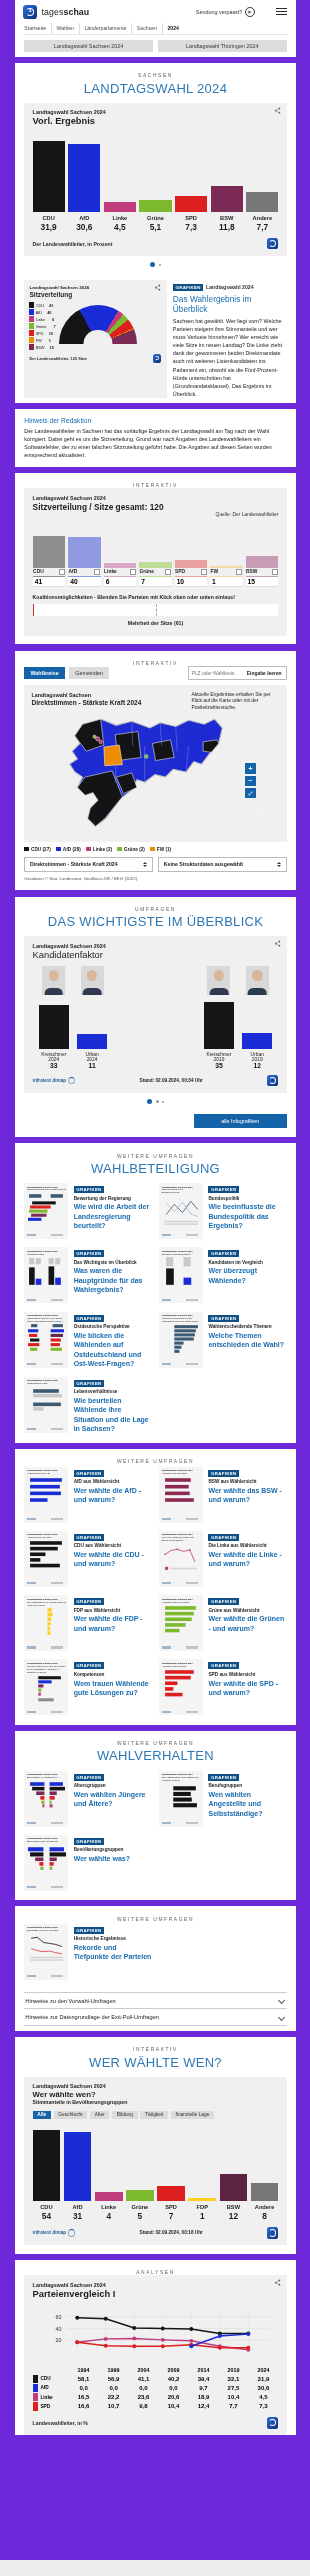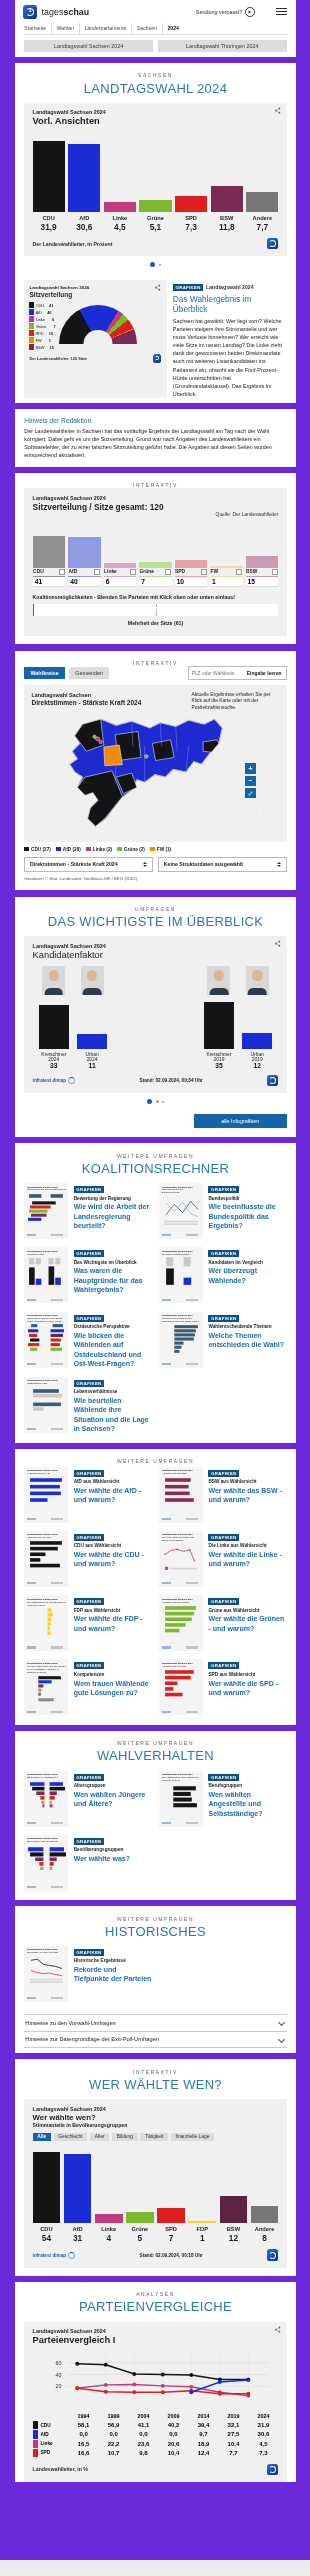--- a/index.html
+++ b/index.html
@@ -189,21 +189,21 @@
     <div class="bigt">LANDTAGSWAHL 2024</div>
 
     <div class="gcard">
       <svg class="share" viewBox="0 0 24 24">
           <circle cx="18" cy="5" r="3" fill="#666"></circle>
           <circle cx="6" cy="12" r="3" fill="#666"></circle>
           <circle cx="18" cy="19" r="3" fill="#666"></circle>
           <path d="M6 12L18 5M6 12l12 7" stroke="#666" stroke-width="1.6" fill="none"></path>
         </svg>
       <div class="pre">Landtagswahl Sachsen 2024</div>
-      <div class="h2x">Vorl. Ansichten</div>
+      <div class="h2x">Vorl. Ergebnis</div>
       <div class="vchart">
         <div class="vb">
             <div class="bar" style="height:71px;background:#151518"></div>
           </div>
         <div class="vb">
             <div class="bar" style="height:68px;background:#1a2cd6"></div>
           </div>
         <div class="vb">
             <div class="bar" style="height:9.8px;background:#c13c7c"></div>
           </div>
@@ -549,21 +549,21 @@
       <span class="dot"></span>
       <span class="dot sm"></span>
     </div>
     <div class="btnrow">
         <div class="bluebtn">alle Infografiken</div>
       </div>
   </div>
 
   <div class="block">
     <div class="kick">WEITERE UMFRAGEN</div>
-    <div class="bigt">KOALITIONSRECHNER</div>
+    <div class="bigt">WAHLBETEILIGUNG</div>
     <div class="grid">
       <div class="card">
         <div class="thumb">
             <div class="tp">Landtagswahl Sachsen 2024</div>
             <div class="tc">Zufriedenheit mit der Landesregierung</div>
           <svg width="39" height="32" viewBox="0 0 76 62">
               <rect x="4" y="6" width="24" height="7" fill="#3d5a73"></rect>
               <rect x="46" y="6" width="24" height="7" fill="#3d5a73"></rect>
               <rect x="10" y="20" width="46" height="6" fill="#151518"></rect>
               <rect x="6" y="28" width="40" height="6" fill="#dd1f1f"></rect>
@@ -862,21 +862,20 @@
             </svg>
           <div class="tfoot"></div>
           </div>
         <div class="ctext"><span class="badge">GRAFIKEN</span><div class="ck">Bevölkerungsgruppen</div><h4>Wer wählte was?</h4></div>
       </div>
     </div>
   </div>
 
   <div class="block" style="padding-bottom:5.2px;">
     <div class="kick">WEITERE UMFRAGEN</div>
-    <div class="bigt">HISTORISCHES</div>
     <div class="grid" style="padding-bottom:12.4px;">
       <div class="card">
         <div class="thumb">
             <div class="tp">Landtagswahl Sachsen 2024</div>
             <div class="tc">Ergebnisse von CDU und SPD</div>
           <svg width="39" height="29" viewBox="0 0 76 56">
               <polyline points="8,12 20,10 32,20 44,22 56,24 68,28" fill="none" stroke="#151518" stroke-width="1.6"></polyline>
               <polyline points="8,32 20,36 32,38 44,37 56,40 68,42" fill="none" stroke="#dd1f1f" stroke-width="1.4"></polyline>
               <rect x="6" y="48" width="64" height="3" fill="#d5d5d5"></rect>
               <rect x="6" y="53" width="64" height="3" fill="#d5d5d5"></rect>
@@ -978,21 +977,20 @@
             <i></i>
           </span>
         <span class="stand">Stand: 02.09.2024, 00:18 Uhr</span>
         <span class="tslogo-sm"></span>
       </div>
     </div>
   </div>
 
   <div class="block">
     <div class="kick">ANALYSEN</div>
-    <div class="bigt">PARTEIENVERGLEICHE</div>
     <div class="gcard">
       <svg class="share" viewBox="0 0 24 24">
           <circle cx="18" cy="5" r="3" fill="#666"></circle>
           <circle cx="6" cy="12" r="3" fill="#666"></circle>
           <circle cx="18" cy="19" r="3" fill="#666"></circle>
           <path d="M6 12L18 5M6 12l12 7" stroke="#666" stroke-width="1.6" fill="none"></path>
         </svg>
       <div class="pre">Landtagswahl Sachsen 2024</div>
       <div class="h2x">Parteienvergleich I</div>
       <svg width="100%" height="58" viewBox="0 0 500 112" style="margin-top:4.1px;">

